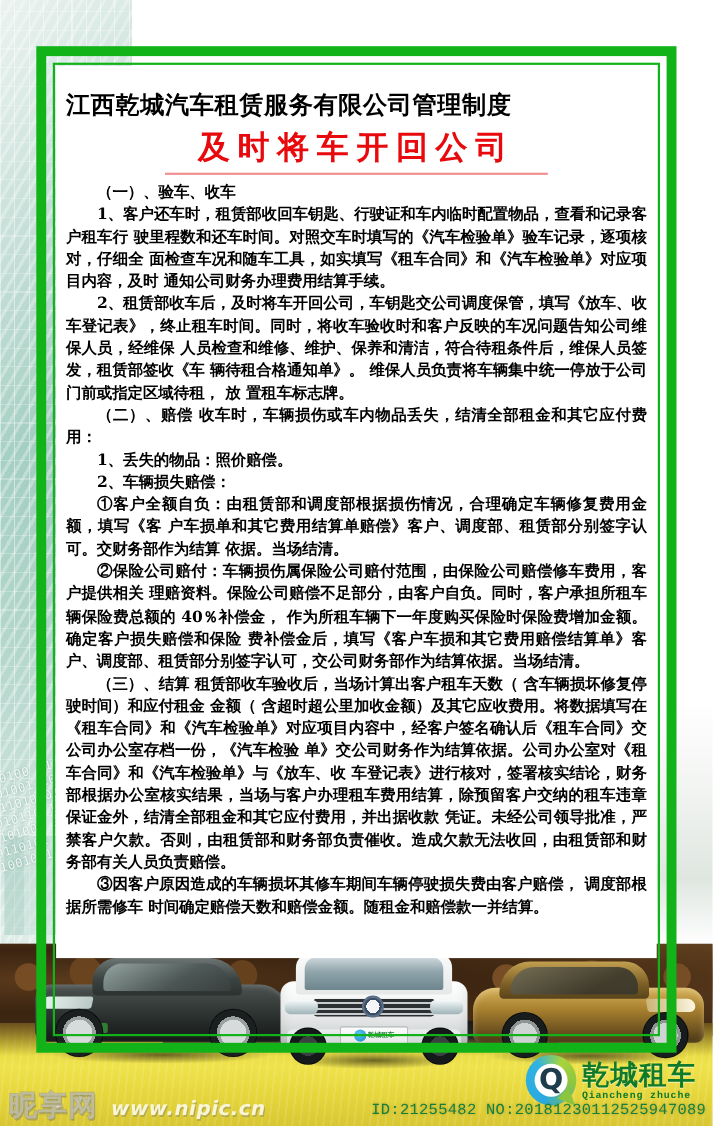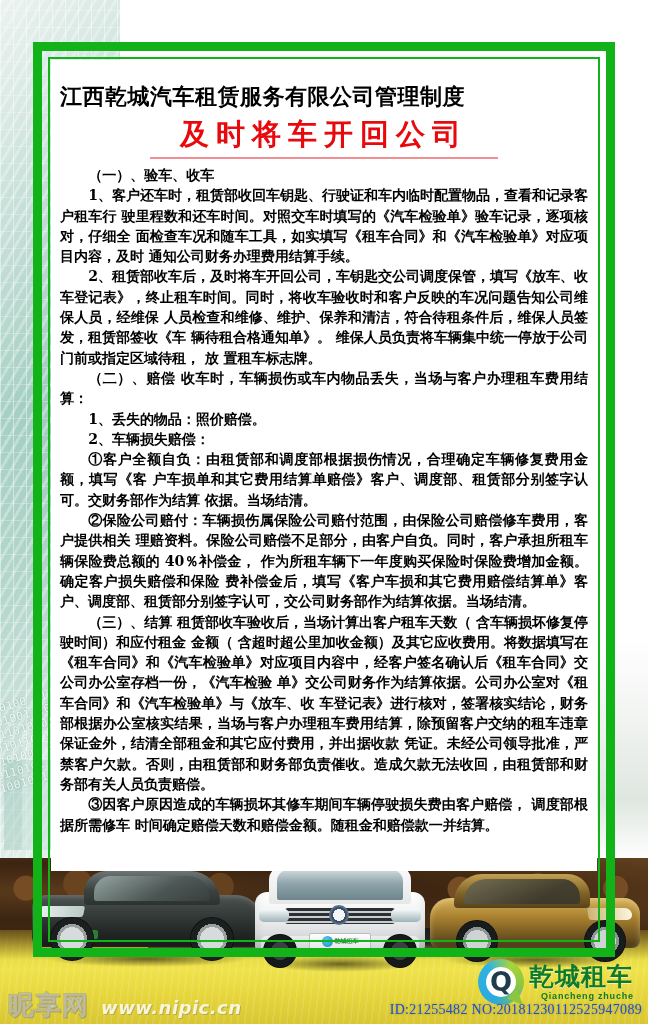--- a/index.html
+++ b/index.html
@@ -366,22 +366,21 @@
   .logo-text { display: flex; flex-direction: column; line-height: 1; }
   .logo-cn {
     font-size: 25px; font-weight: bold; color: #0f7a2a;
     letter-spacing: 1px;
     font-family: "DejaVu Sans", "Liberation Sans", sans-serif;
     text-shadow: 0 1px 0 rgba(255,255,255,.6);
   }
   .logo-en {
     font-size: 9px; font-weight: bold; color: #0f7a2a;
     letter-spacing: .8px; margin-top: 3px;
-    font-family: Liberation Sans, sans-serif;
-    padding-left: 12px;
+    font-family: Liberation Mono, monospace;
   }
 
   
   .wm-nipic {
     position: absolute;
     left: 8px; top: 988px;
     display: flex; align-items: baseline; gap: 12px;
     opacity: .8;
     pointer-events: none;
   }
@@ -395,23 +394,23 @@
   .wm-nipic .url {
     font-size: 18px; font-style: italic; font-weight: bold; color: #ffffff;
     letter-spacing: .5px;
     font-family: "DejaVu Sans", "Liberation Sans", sans-serif;
     text-shadow: 1px 1px 0 rgba(110,110,110,.45);
   }
   .wm-id {
     position: absolute;
     right: 6px; bottom: 6px;
     font-size: 14px;
-    color: #1d4ed8;
+    color: #15803d;
     letter-spacing: .3px;
-    font-family: Liberation Serif, serif;
+    font-family: Liberation Mono, monospace;
     text-shadow: 0 0 3px rgba(0,0,0,.25);
     pointer-events: none;
     margin-top: 15px;
   }
 </style>
 </head>
 <body>
 
 <div id="poster">
 
@@ -476,21 +475,21 @@
 
   <div class="doc">
     <div class="title-main">江西乾城汽车租赁服务有限公司管理制度</div>
     <div class="title-sub">及时将车开回公司</div>
     <div class="title-rule"></div>
 
     <div class="body-text">
       <p class="indent">（一）、验车、收车</p>
       <p class="indent">1、客户还车时，租赁部收回车钥匙、行驶证和车内临时配置物品，查看和记录客户租车行 驶里程数和还车时间。对照交车时填写的《汽车检验单》验车记录，逐项核对，仔细全 面检查车况和随车工具，如实填写《租车合同》和《汽车检验单》对应项目内容，及时 通知公司财务办理费用结算手续。</p>
       <p class="indent">2、租赁部收车后，及时将车开回公司，车钥匙交公司调度保管，填写《放车、收车登记表》，终止租车时间。同时，将收车验收时和客户反映的车况问题告知公司维保人员，经维保 人员检查和维修、维护、保养和清洁，符合待租条件后，维保人员签发，租赁部签收《车 辆待租合格通知单》。 维保人员负责将车辆集中统一停放于公司门前或指定区域待租， 放 置租车标志牌。</p>
-      <p class="indent">（二）、赔偿 收车时，车辆损伤或车内物品丢失，当场与客户办理租车费用结算：</p>
+      <p class="indent">（二）、赔偿 收车时，车辆损伤或车内物品丢失，结清全部租金和其它应付费用：</p>
       <p class="indent">1、丢失的物品：照价赔偿。</p>
       <p class="indent">2、车辆损失赔偿：</p>
       <p class="indent">①客户全额自负：由租赁部和调度部根据损伤情况，合理确定车辆修复费用金额，填写《客 户车损单和其它费用结算单赔偿》客户、调度部、租赁部分别签字认可。交财务部作为结算 依据。当场结清。</p>
       <p class="indent">②保险公司赔付：车辆损伤属保险公司赔付范围，由保险公司赔偿修车费用，客户提供相关 理赔资料。保险公司赔偿不足部分，由客户自负。同时，客户承担所租车辆保险费总额的 40％补偿金， 作为所租车辆下一年度购买保险时保险费增加金额。 确定客户损失赔偿和保险 费补偿金后，填写《客户车损和其它费用赔偿结算单》客户、调度部、租赁部分别签字认可，交公司财务部作为结算依据。当场结清。</p>
       <p class="indent">（三）、结算 租赁部收车验收后，当场计算出客户租车天数（ 含车辆损坏修复停驶时间）和应付租金 金额（ 含超时超公里加收金额）及其它应收费用。将数据填写在《租车合同》和《汽车检验单》对应项目内容中，经客户签名确认后《租车合同》交公司办公室存档一份，《汽车检验 单》交公司财务作为结算依据。公司办公室对《租车合同》和《汽车检验单》与《放车、收 车登记表》进行核对，签署核实结论，财务部根据办公室核实结果，当场与客户办理租车费用结算，除预留客户交纳的租车违章保证金外，结清全部租金和其它应付费用，并出据收款 凭证。未经公司领导批准，严禁客户欠款。否则，由租赁部和财务部负责催收。造成欠款无法收回，由租赁部和财务部有关人员负责赔偿。</p>
       <p class="indent">③因客户原因造成的车辆损坏其修车期间车辆停驶损失费由客户赔偿， 调度部根据所需修车 时间确定赔偿天数和赔偿金额。随租金和赔偿款一并结算。</p>
     </div>
   </div>
 
   <div class="logo">

